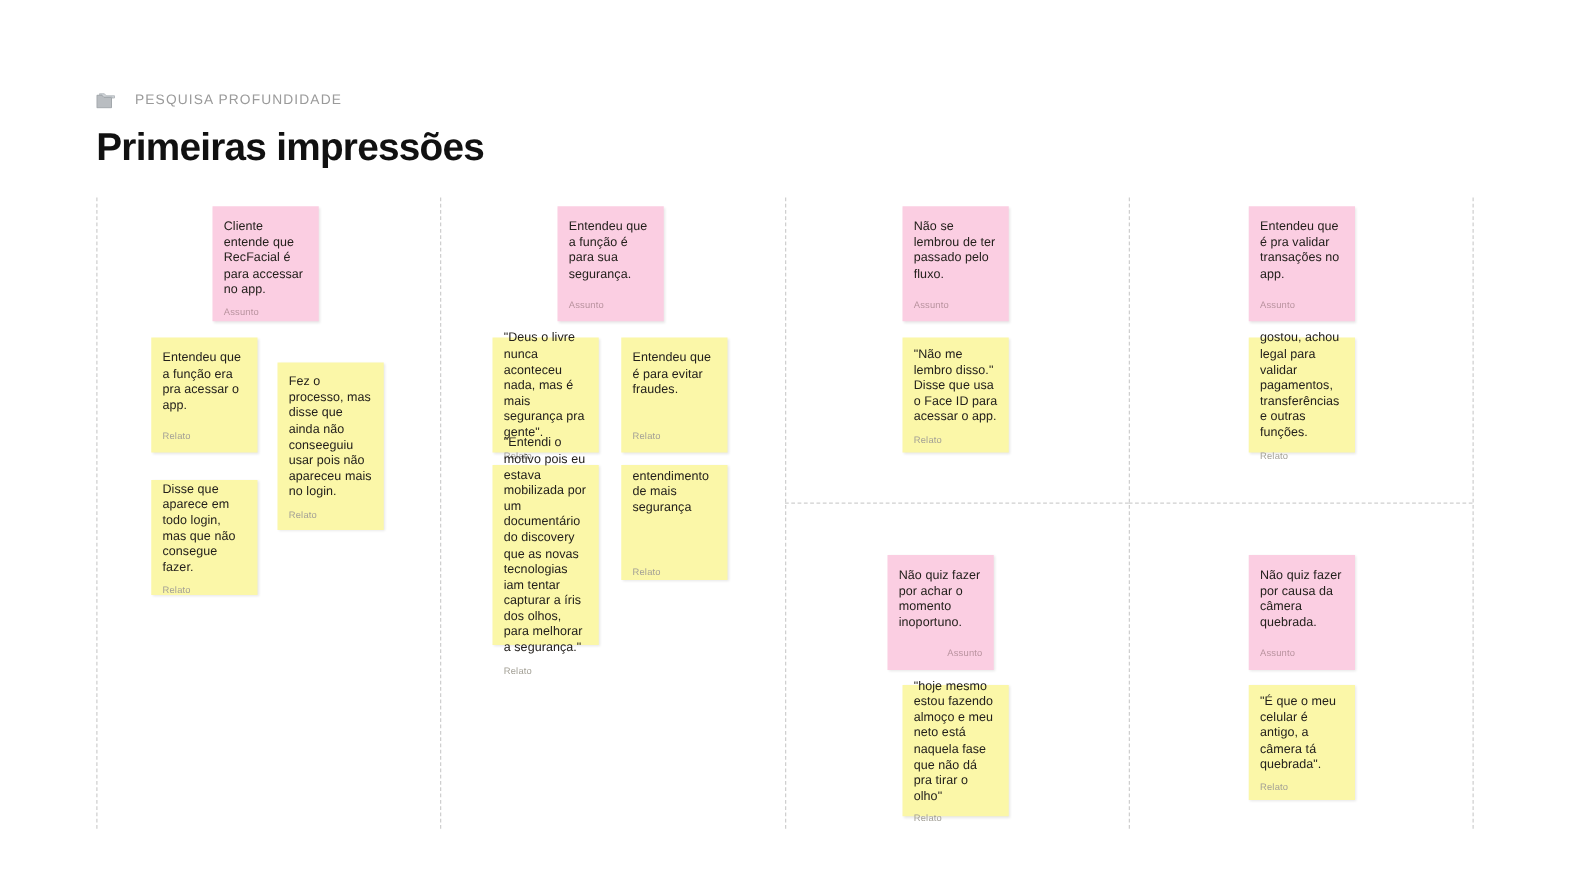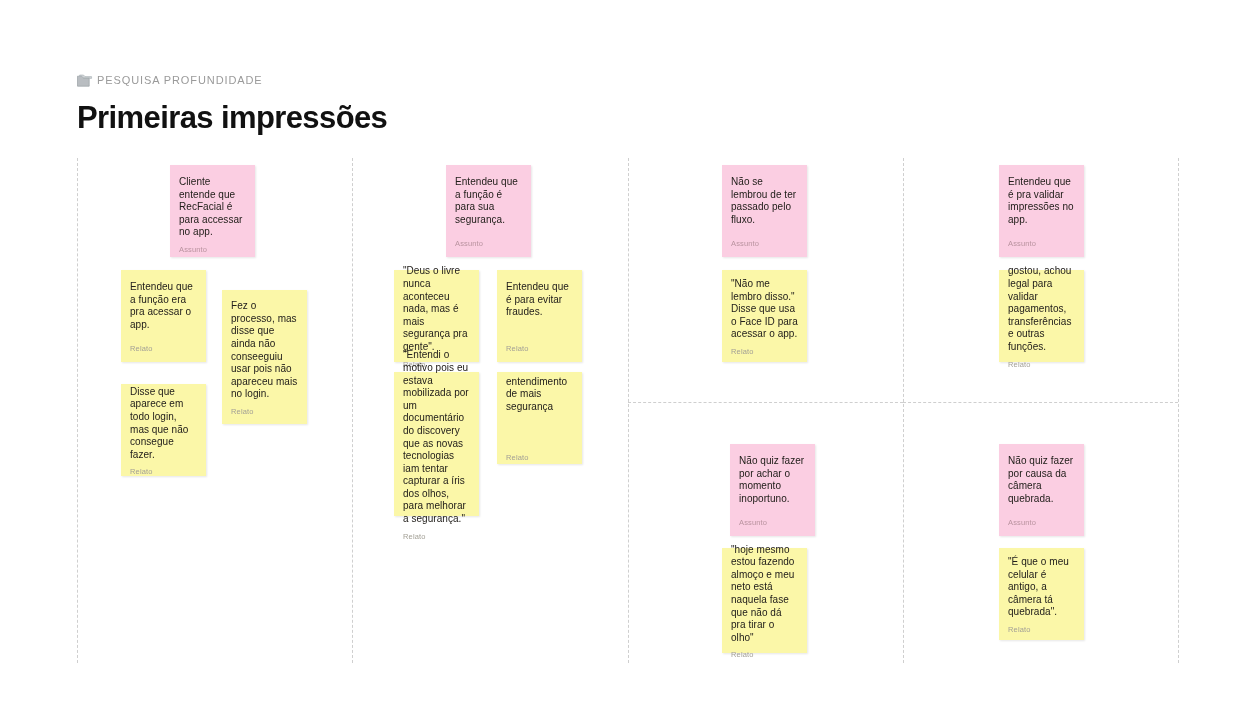--- a/index.html
+++ b/index.html
@@ -21,21 +21,21 @@
   
   .header {
     position: absolute;
     left: 77px;
     top: 72px;
     width: 700px;
   }
   .eyebrow {
     display: flex;
     align-items: center;
-    gap: 4px;
+    gap: 15px;
     height: 16px;
   }
   .folder-icon {
     width: 16px;
     height: 13px;
     flex: 0 0 auto;
     display: block;
   }
   .eyebrow-label {
     font-size: 11px;
@@ -178,32 +178,32 @@
     <div class="column" style="left: 628px; width: 275px;">
       <div class="note pink" style="left: 94px; top: 7px; width: 85px; height: 92px;">
         <div class="note-text">Não se lembrou de ter passado pelo fluxo.</div>
         <div class="note-tag">Assunto</div>
       </div>
       <div class="note yellow" style="left: 94px; top: 112px; width: 85px; height: 92px;">
         <div class="note-text">"Não me lembro disso."
 Disse que usa o Face ID para acessar o app.</div>
         <div class="note-tag">Relato</div>
       </div>
-      <div class="note pink" style="left: 102px; top: 286px; width: 85px; height: 92px;">
+      <div class="note pink" style="left: 82px; top: 286px; width: 85px; height: 92px; align-items: flex-end;">
         <div class="note-text">Não quiz fazer por achar o momento inoportuno.</div>
         <div class="note-tag">Assunto</div>
       </div>
       <div class="note yellow" style="left: 94px; top: 390px; width: 85px; height: 105px;">
         <div class="note-text">"hoje mesmo estou fazendo almoço e meu neto está naquela fase que não dá pra tirar o olho"</div>
         <div class="note-tag">Relato</div>
       </div>
     </div>
     <div class="column" style="left: 903px; width: 275px;">
       <div class="note pink" style="left: 96px; top: 7px; width: 85px; height: 92px;">
-        <div class="note-text">Entendeu que é pra validar impressões no app.</div>
+        <div class="note-text">Entendeu que é pra validar transações no app.</div>
         <div class="note-tag">Assunto</div>
       </div>
       <div class="note yellow" style="left: 96px; top: 112px; width: 85px; height: 92px;">
         <div class="note-text">gostou, achou legal para validar pagamentos, transferências e outras funções.</div>
         <div class="note-tag">Relato</div>
       </div>
       <div class="note pink" style="left: 96px; top: 286px; width: 85px; height: 92px;">
         <div class="note-text">Não quiz fazer por causa da câmera quebrada.</div>
         <div class="note-tag">Assunto</div>
       </div>

